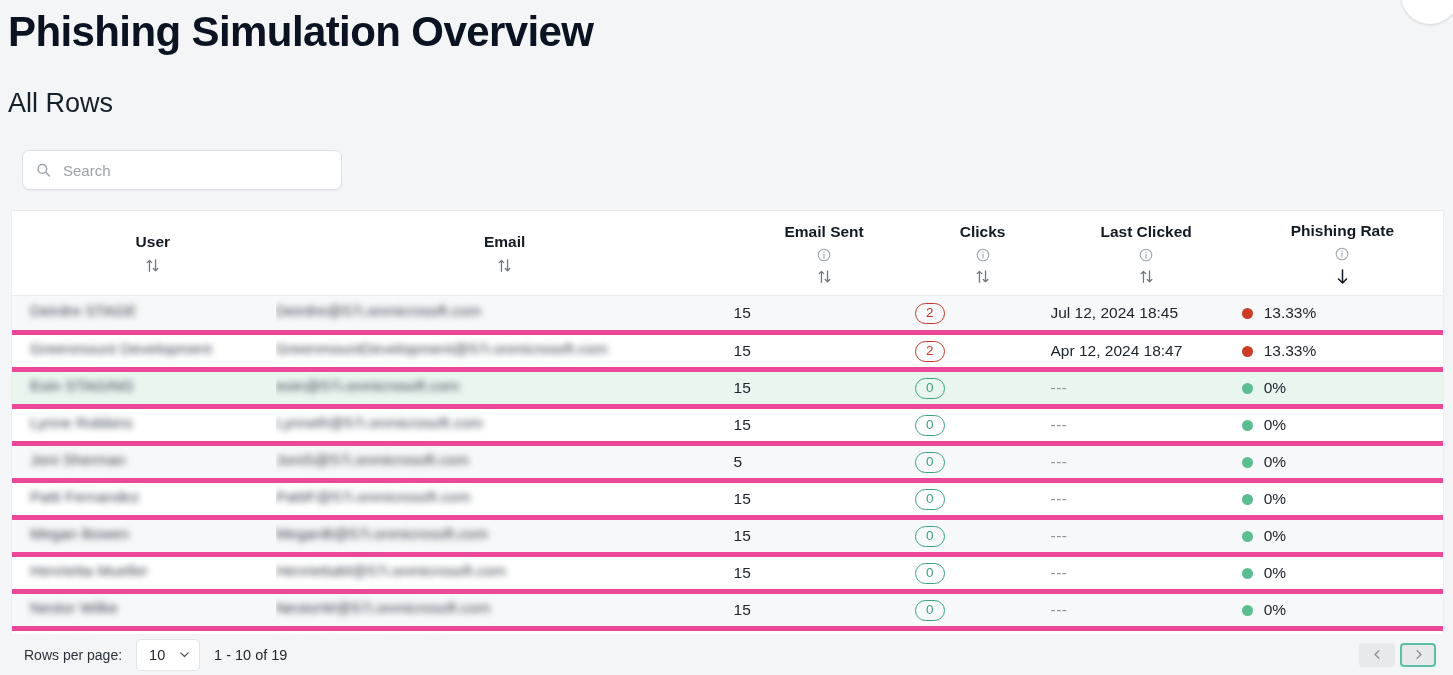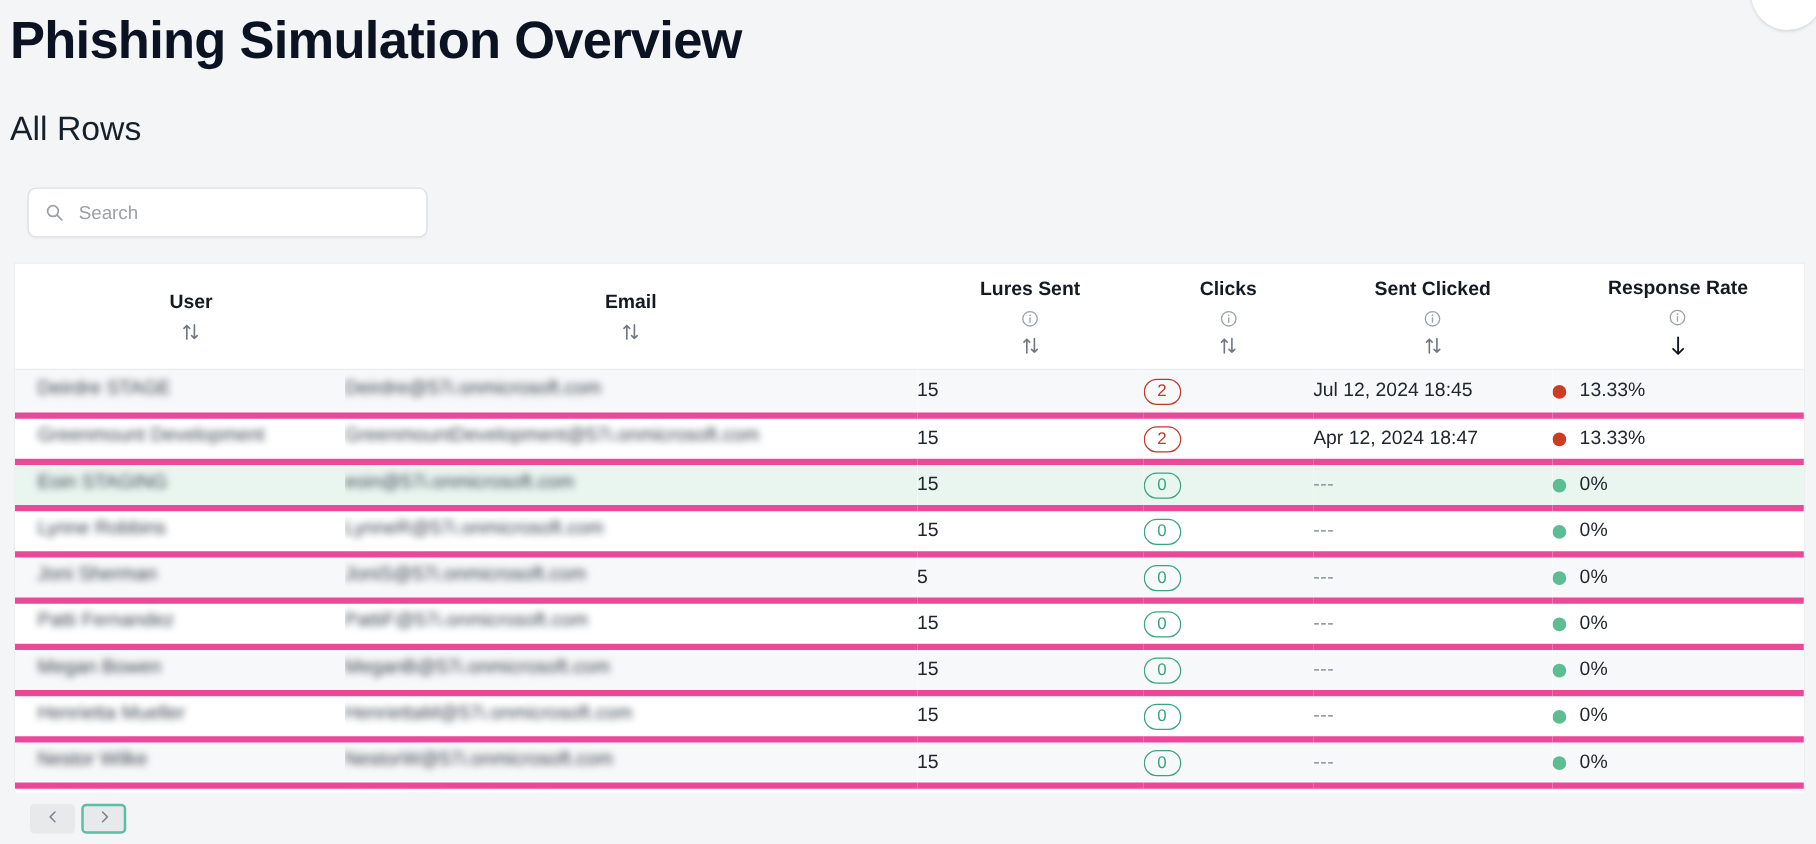--- a/index.html
+++ b/index.html
@@ -315,21 +315,21 @@
               <span class="icon-sort">
                 <svg viewBox="0 0 12 14" fill="none" stroke="currentColor" stroke-width="1.2" stroke-linecap="round" stroke-linejoin="round">
                   <path d="M3.2 12.3V2.2 M1.1 4.3 L3.2 2.2 L5.3 4.3"></path>
                   <path d="M8.8 1.7v10.1 M6.7 9.7 L8.8 11.8 L10.9 9.7"></path>
                 </svg>
               </span>
             </span>
           </th>
           <th class="col-lures">
             <span class="th-inner">
-              <span>Lures Sent</span>
+              <span>Email Sent</span>
               <span class="icon-info">
                 <svg viewBox="0 0 16 16" fill="none" stroke="currentColor" stroke-width="1.2">
                   <circle cx="8" cy="8" r="6.6"></circle>
                   <line x1="8" y1="7.2" x2="8" y2="11.3" stroke-linecap="round"></line>
                   <circle cx="8" cy="4.8" r="0.8" fill="currentColor" stroke="none"></circle>
                 </svg>
               </span>
               <span class="icon-sort">
                 <svg viewBox="0 0 12 14" fill="none" stroke="currentColor" stroke-width="1.2" stroke-linecap="round" stroke-linejoin="round">
                   <path d="M3.2 12.3V2.2 M1.1 4.3 L3.2 2.2 L5.3 4.3"></path>
@@ -351,39 +351,39 @@
               <span class="icon-sort">
                 <svg viewBox="0 0 12 14" fill="none" stroke="currentColor" stroke-width="1.2" stroke-linecap="round" stroke-linejoin="round">
                   <path d="M3.2 12.3V2.2 M1.1 4.3 L3.2 2.2 L5.3 4.3"></path>
                   <path d="M8.8 1.7v10.1 M6.7 9.7 L8.8 11.8 L10.9 9.7"></path>
                 </svg>
               </span>
             </span>
           </th>
           <th class="col-last">
             <span class="th-inner">
-              <span>Sent Clicked</span>
+              <span>Last Clicked</span>
               <span class="icon-info">
                 <svg viewBox="0 0 16 16" fill="none" stroke="currentColor" stroke-width="1.2">
                   <circle cx="8" cy="8" r="6.6"></circle>
                   <line x1="8" y1="7.2" x2="8" y2="11.3" stroke-linecap="round"></line>
                   <circle cx="8" cy="4.8" r="0.8" fill="currentColor" stroke="none"></circle>
                 </svg>
               </span>
               <span class="icon-sort">
                 <svg viewBox="0 0 12 14" fill="none" stroke="currentColor" stroke-width="1.2" stroke-linecap="round" stroke-linejoin="round">
                   <path d="M3.2 12.3V2.2 M1.1 4.3 L3.2 2.2 L5.3 4.3"></path>
                   <path d="M8.8 1.7v10.1 M6.7 9.7 L8.8 11.8 L10.9 9.7"></path>
                 </svg>
               </span>
             </span>
           </th>
           <th class="col-rate">
             <span class="th-inner">
-              <span>Response Rate</span>
+              <span>Phishing Rate</span>
               <span class="icon-info">
                 <svg viewBox="0 0 16 16" fill="none" stroke="currentColor" stroke-width="1.2">
                   <circle cx="8" cy="8" r="6.6"></circle>
                   <line x1="8" y1="7.2" x2="8" y2="11.3" stroke-linecap="round"></line>
                   <circle cx="8" cy="4.8" r="0.8" fill="currentColor" stroke="none"></circle>
                 </svg>
               </span>
               <span class="icon-sort-desc">
                 <svg viewBox="0 0 12 16" fill="none" stroke="currentColor" stroke-width="1.4" stroke-linecap="round" stroke-linejoin="round">
                   <path d="M6 1.8v11.6 M2.3 10.2 L6 13.9 L9.7 10.2"></path>
@@ -522,20 +522,32 @@
                 <span class="dot dot-green"></span>
                 <span>0%</span>
               </span>
             </td>
           </tr>
         </tbody>
     </table>
   </div>
 
   <div class="footer">
+    <div class="footer-left">
+      <span>Rows per page:</span>
+      <div class="rows-select">
+        <span>10</span>
+        <span class="chev">
+          <svg viewBox="0 0 14 14" fill="none" stroke="currentColor" stroke-width="1.3" stroke-linecap="round" stroke-linejoin="round">
+            <path d="M3 5.2 L7 9.2 L11 5.2"></path>
+          </svg>
+        </span>
+      </div>
+      <span class="range-label">1 - 10 of 19</span>
+    </div>
     <div class="pager">
       <div class="pager-btn">
         <span>
           <svg viewBox="0 0 12 12" fill="none" stroke="currentColor" stroke-width="1.3" stroke-linecap="round" stroke-linejoin="round">
             <path d="M7.6 1.8 L3.4 6 L7.6 10.2"></path>
           </svg>
         </span>
       </div>
       <div class="pager-btn focused">
         <span>

